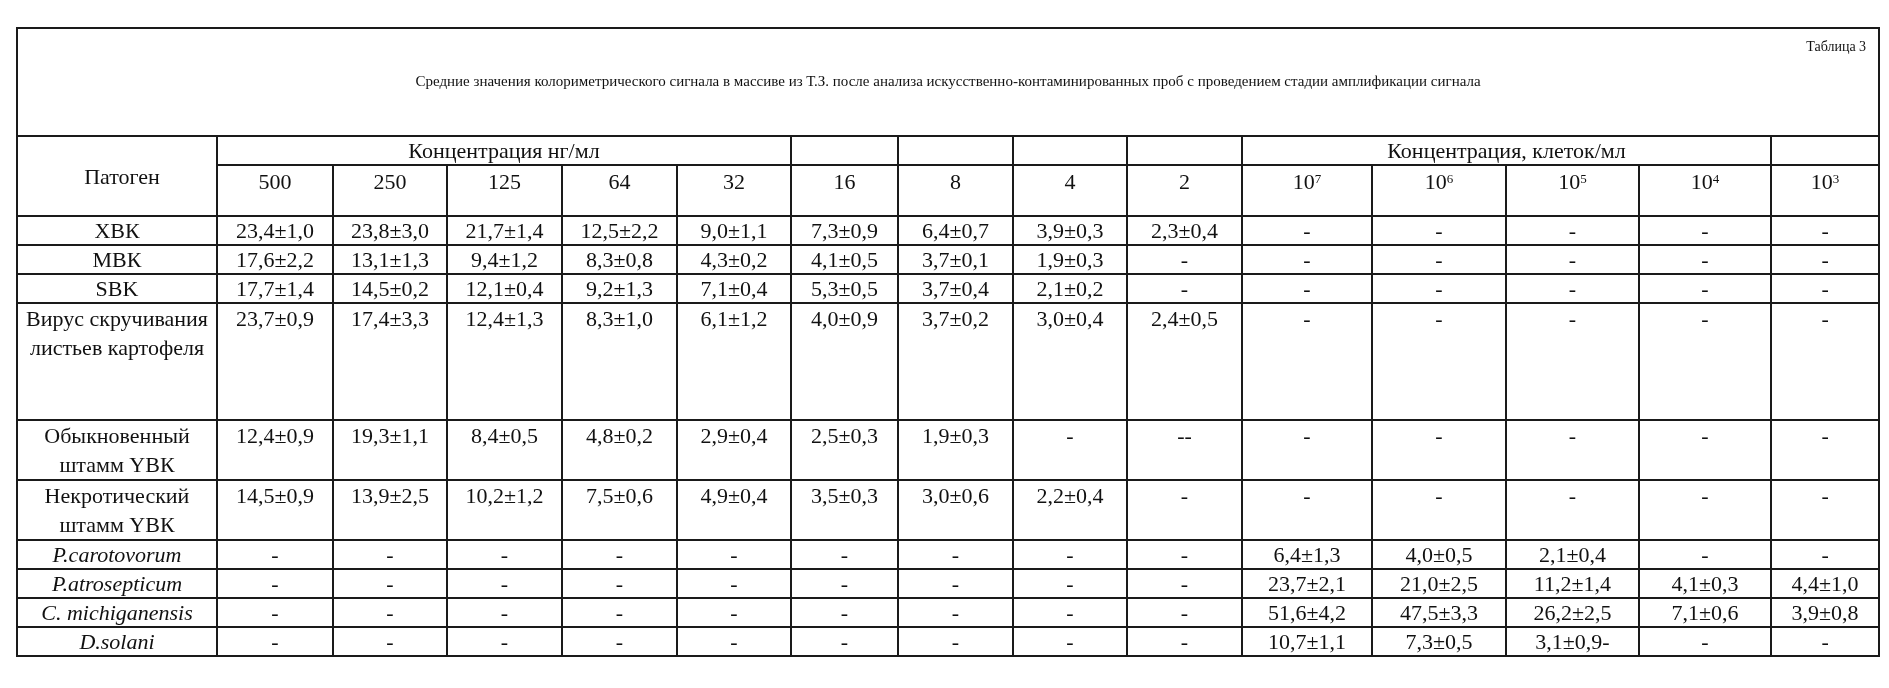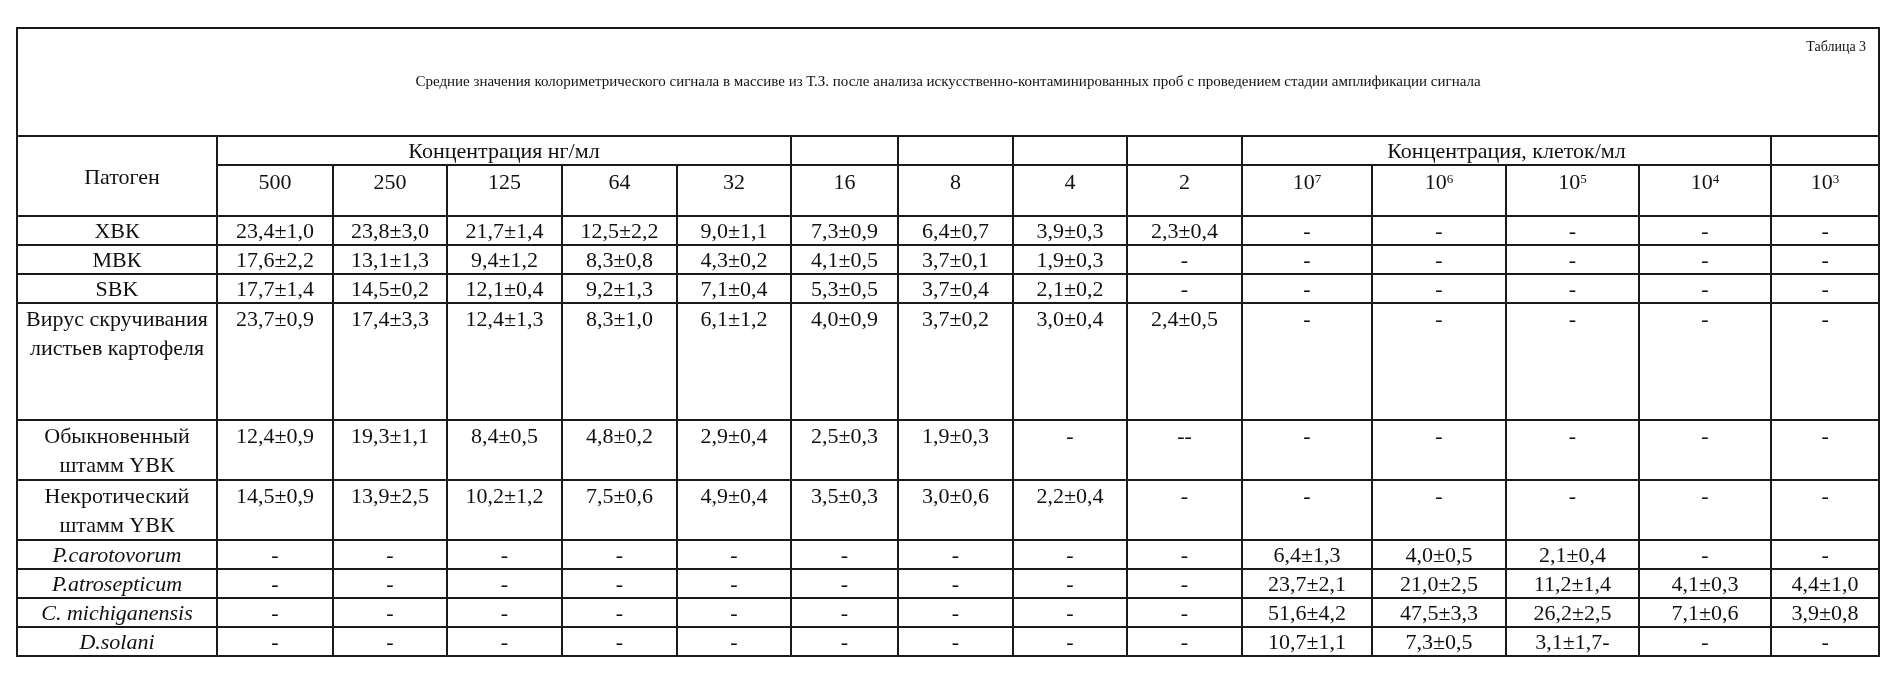--- a/index.html
+++ b/index.html
@@ -244,18 +244,18 @@
         <td>-</td>
         <td>-</td>
         <td>-</td>
         <td>-</td>
         <td>-</td>
         <td>-</td>
         <td>-</td>
         <td>-</td>
         <td>10,7±1,1</td>
         <td>7,3±0,5</td>
-        <td>3,1±1,7-</td>
+        <td>3,1±0,9-</td>
         <td>-</td>
         <td>-</td>
       </tr>
     </tbody>
 </table>
 
 </body></html>

